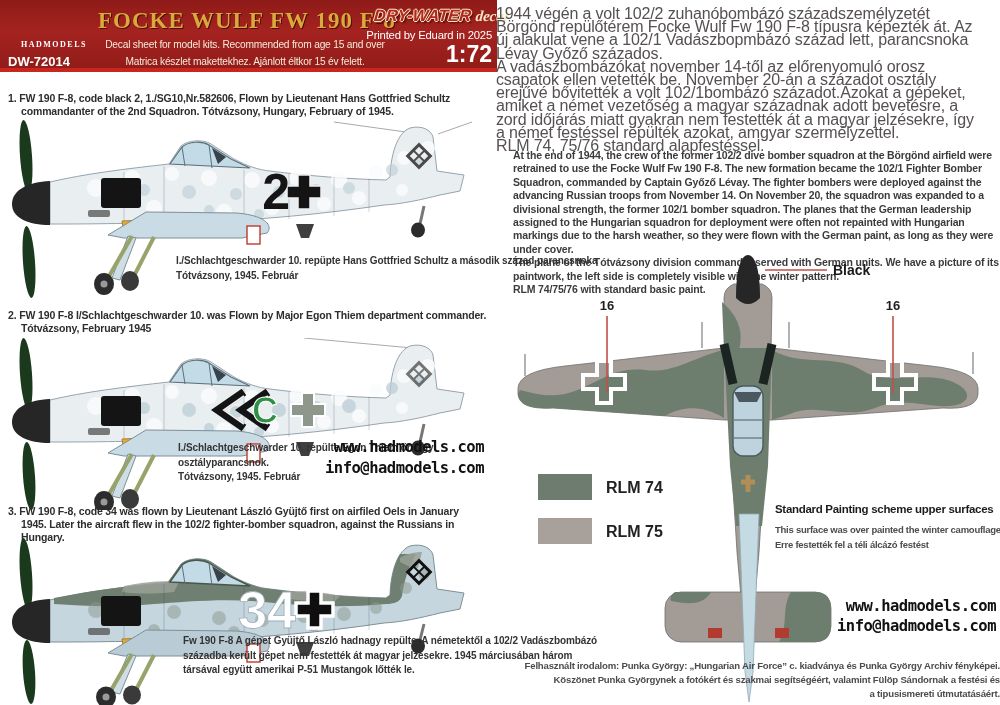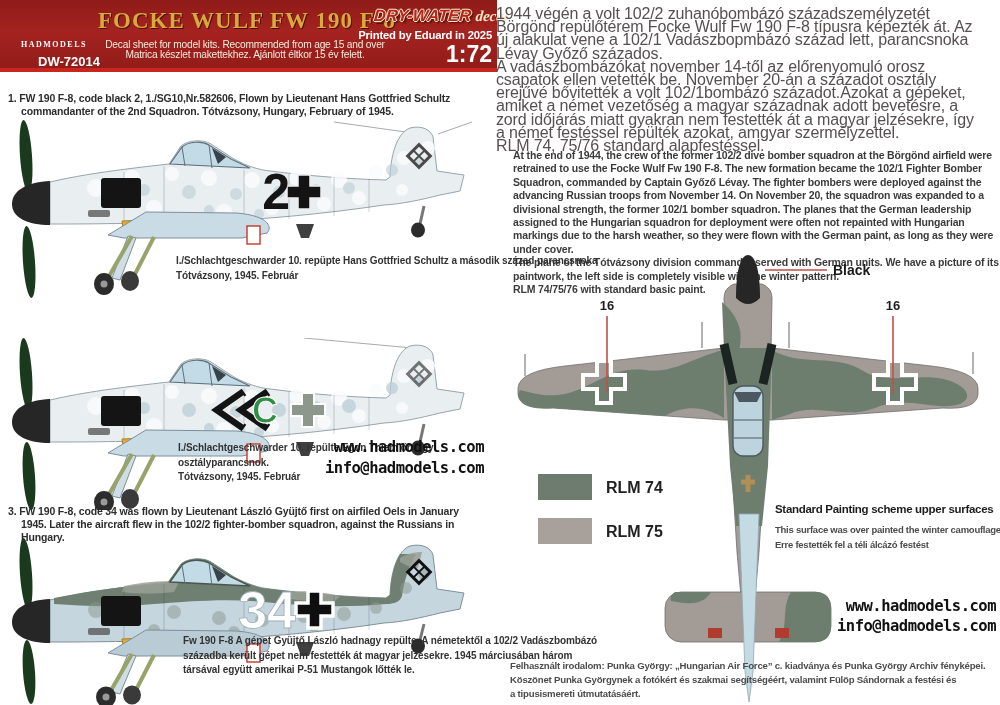--- a/index.html
+++ b/index.html
@@ -9,49 +9,49 @@
 
   
   .header{left:0;top:0;width:497px;height:68px;
           background:linear-gradient(180deg,#8e1a17,#a42320 45%,#921c19);
           border-bottom:4px solid #c9261f;}
   .logo-box{left:15px;top:6px;width:78px;height:38px;border:2.5px solid #fff;border-radius:9px;
             color:#fff;display:flex;align-items:center;justify-content:center;
             font-weight:bold;font-size:21px;letter-spacing:1px;}
   .brand-name{left:8px;top:40px;width:92px;text-align:center;color:#fff;font-size:8px;
               font-weight:bold;letter-spacing:1.5px;font-family:"Liberation Serif",serif;}
-  .product-code{left:8px;top:54px;width:92px;text-align:right;color:#fff;font-weight:bold;font-size:13px;}
+  .product-code{left:8px;top:54px;width:92px;text-align:left;color:#fff;font-weight:bold;font-size:13px;}
   .title{left:98px;top:8px;width:294px;text-align:center;font-family:"Liberation Serif",serif;
          font-weight:bold;font-size:23px;color:#d9a93c;letter-spacing:1px;text-shadow:1px 1px 0 #4f0c0a;white-space:nowrap;}
   .sub{left:98px;width:294px;text-align:center;font-size:10.2px;color:#f6e9da;letter-spacing:-.2px;white-space:nowrap;}
   .decal-line{left:374px;top:6px;width:118px;text-align:center;white-space:nowrap;transform:skewX(-5deg);}
   .decal-brand{font-style:italic;font-weight:bold;font-size:16.5px;color:#b3251d;
      text-shadow:-1px 0 0 #f4e6c6,1px 0 0 #f4e6c6,0 -1px 0 #f4e6c6,0 1px 0 #f4e6c6,2px 2px 2px #520b09;}
   .decal-word{font-family:"Liberation Serif",serif;font-style:italic;font-weight:bold;
      font-size:15px;color:#f4e6c6;}
-  .printed{left:340px;top:29px;width:152px;text-align:right;color:#fff;font-size:11.3px;font-weight:bold;letter-spacing:-.2px;}
+  .printed{left:340px;top:29px;width:152px;text-align:right;color:#fff;font-size:11.3px;font-weight:normal;letter-spacing:-.2px;}
   .scale{left:392px;top:41px;width:100px;text-align:right;color:#fff;font-weight:bold;font-size:23px;}
 
   
   .sec-h{width:478px;font-size:10.5px;font-weight:bold;color:#2d2d2d;line-height:13.2px;
          padding-left:13px;text-indent:-13px;letter-spacing:-.15px;}
   .cap{font-size:10px;font-weight:bold;color:#333;line-height:14.5px;white-space:nowrap;letter-spacing:-.1px;margin-left:40px;}
   .para-hu{left:496px;top:7px;width:484px;font-size:16px;font-weight:normal;color:#565051;
            line-height:13.2px;letter-spacing:-.15px;}
   .para-en{left:513px;top:149px;width:486px;font-size:10.5px;font-weight:bold;color:#3b3b3b;
            line-height:13.4px;letter-spacing:-.15px;}
   .para-hu p,.para-en p{margin:0;}
   .contact-mid{left:280px;top:437px;width:204px;text-align:right;font-family:"DejaVu Sans Mono",monospace;
            font-weight:bold;font-size:15.5px;line-height:21px;color:#111;letter-spacing:-.5px;}
   .contact-right{left:700px;top:596px;width:296px;text-align:right;font-family:"DejaVu Sans Mono",monospace;
            font-weight:bold;font-size:15.5px;line-height:20px;color:#111;letter-spacing:-.5px;}
   .credits{font-family:"Liberation Sans",sans-serif;font-weight:normal;font-size:12px;color:#222;letter-spacing:-.2px;}
   .sources{left:510px;top:659px;width:490px;font-size:9.6px;font-weight:bold;color:#4c4c4c;
            line-height:13.8px;letter-spacing:-.2px;}
-  .sources div{white-space:nowrap;}
+  .sources div{white-space:nowrap;text-align:right;}
 
   
   .leg-row{left:538px;width:230px;height:28px;}
   .sw{position:absolute;left:0;top:0;width:54px;height:26px;}
   .sw0{background:#6d7c6e;} .sw1{background:#a8a09a;} .sw2{background:#c5dbe4;}
   .leg-label{position:absolute;left:68px;top:5px;font-size:16px;font-weight:bold;color:#222;}
   .paint-title{left:775px;top:503px;width:225px;font-size:11.5px;font-weight:bold;color:#1c1c1c;
                letter-spacing:-.3px;white-space:nowrap;}
   .paint-note{left:775px;width:228px;font-size:9.5px;font-weight:bold;color:#4c4c4c;
               letter-spacing:-.25px;white-space:nowrap;}
@@ -110,21 +110,21 @@
 </head>
 <body>
 
 <div class="page">
 
   <div class="abs header">
     <div class="abs brand-name">HADMODELS</div>
     <div class="abs product-code">DW-72014</div>
     <div class="abs title">FOCKE WULF FW 190 F-8</div>
     <div class="abs sub" style="top:39px">Decal sheet for model kits. Recommended from age 15 and over</div>
-    <div class="abs sub" style="top:49px">Matrica készlet makettekhez. Ajánlott éltkor 15 év felett.</div>
+    <div class="abs sub" style="top:56px">Matrica készlet makettekhez. Ajánlott éltkor 15 év felett.</div>
     <div class="abs decal-line">
       <span class="decal-brand">DRY-WATER</span>
       <span class="decal-word">decal</span>
     </div>
     <div class="abs printed">Printed by Eduard in 2025</div>
     <div class="abs scale">1:72</div>
   </div>
 
   <div class="abs para-hu">
     <p>1944 végén a volt 102/2 zuhanóbombázó századszemélyzetét Börgönd repülőtérem Focke Wulf Fw 190 F-8 típusra képezték át. Az új alakulat vene a 102/1 Vadászbopmbázó század lett, parancsnoka Lévay Győző százados.</p>
@@ -204,20 +204,21 @@
     <g class="tmark" transform="translate(415,36) rotate(45)">
       <rect x="-8" y="-8" width="16" height="16"></rect>
         <path d="M-8,0 H8 M0,-8 V8"></path>
     </g>
   </svg>
   <div class="abs cap" style="left:136px;top:254px">
     <div>I./Schlachtgeschwarder 10. repüpte Hans Gottfried Schultz a második század parancsnoka</div>
     <div>Tótvázsony, 1945. Február</div>
   </div>
 
+  <div class="abs sec-h" style="left:8px;top:309px">2. FW 190 F-8 I/Schlachtgeschwarder 10. was Flown by Major Egon Thiem department commander. Tótvázsony, February 1945</div>
 
   <svg class="abs winter" style="left:4px;top:338px" width="482" height="172" viewBox="0 0 482 172">
     <path class="lead" d="M300,0 L408,10"></path>
     <ellipse class="prop" cx="22" cy="36" rx="6" ry="36" transform="rotate(-4 22 36)"></ellipse>
     <ellipse class="prop" cx="25" cy="138" rx="6" ry="34" transform="rotate(-4 25 138)"></ellipse>
     <path class="stabside" d="M384,64 L448,55 L454,60 L398,71 Z"></path>
     <path class="fus" d="M46,62 C80,54 120,49 165,44 L177,26 C184,20 199,19 207,24 L230,39 C243,46 255,50 266,51 C305,56 345,59 382,60 L386,57 C387,30 395,12 406,8 C418,5 427,10 429,17 L433,51 L460,55 L456,71 L436,75 C416,80 398,84 380,85 C320,94 255,100 195,102 C140,103 95,104 60,104 L46,104 Z"></path>
     <g>
       <g class="motl">
           <circle cx="92" cy="68" r="9"></circle>

